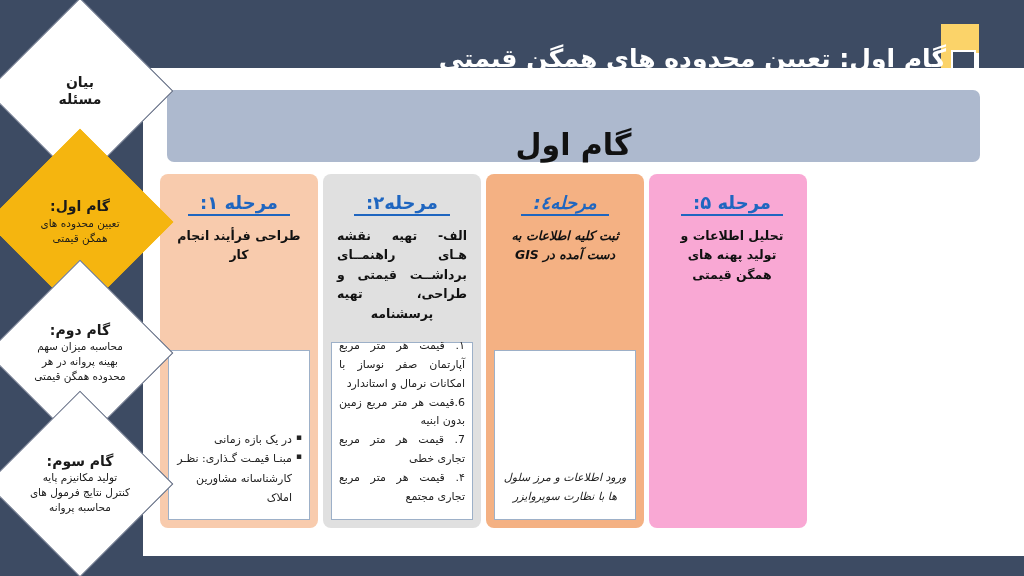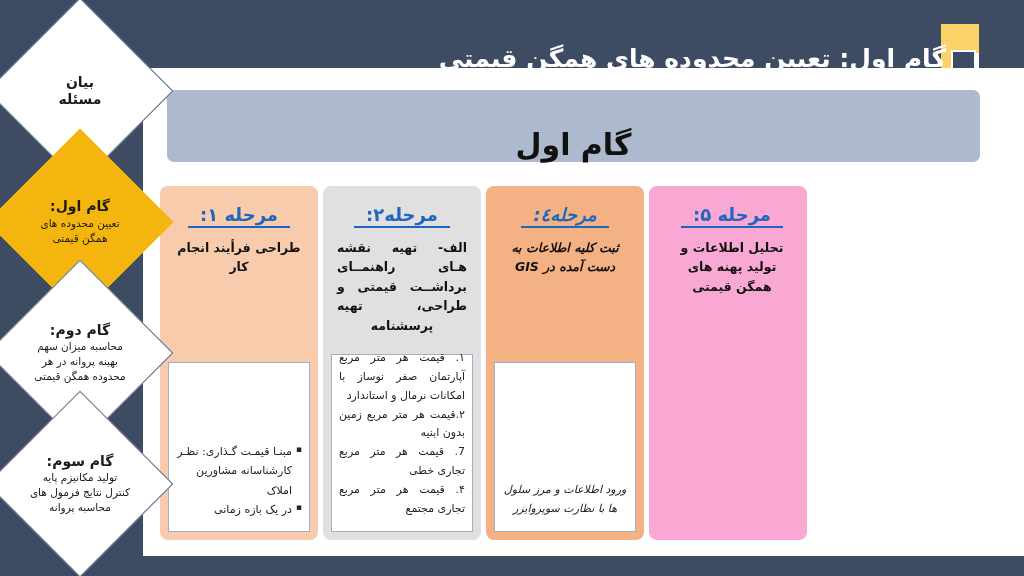--- a/index.html
+++ b/index.html
@@ -69,21 +69,21 @@
     position:absolute;left:167px;top:90px;width:813px;height:72px;
     background:#ADB9CE;border-radius:7px;
     display:flex;align-items:flex-end;justify-content:center;
   }
   .step-banner .txt{
     font-size:30px;font-weight:bold;color:#111;direction:rtl;
   }
 
   
   .columns{
-    position:absolute;left:160px;top:186px;width:828px;height:356px;
+    position:absolute;left:160px;top:174px;width:828px;height:356px;
     display:flex;flex-direction:row-reverse;gap:5px;justify-content:flex-start;
   }
   .col{
     width:158px;height:354px;border-radius:8px;
     position:relative;box-sizing:border-box;
     padding:10px 8px 0 8px;
     display:flex;flex-direction:column;align-items:center;
   }
   .col-head{
     color:#1F66C0;font-size:18px;font-weight:bold;direction:rtl;
@@ -132,30 +132,30 @@
 
   <div class="step-banner">
     <div class="txt">گام اول</div>
   </div>
 
   <div class="columns" id="columns">
       <div class="col" style="background: rgb(248, 203, 173);">
         <div class="col-head">مرحله ۱:</div>
         <div class="col-desc">طراحی فرأیند انجام کار</div>
         <div class="subbox h-short">
+          <div class="bullet-line">در یک بازه زمانی</div>
           <div class="bullet-line">مبنـا قیمـت گـذاری: نظـر کارشناسانه مشاورین املاک</div>
-          <div class="bullet-line">در یک بازه زمانی</div>
         </div>
       </div>
       <div class="col" style="background: rgb(224, 224, 224);">
         <div class="col-head">مرحله۲:</div>
         <div class="col-desc justify">الف- تهیه نقشه هـای راهنمــای برداشــت قیمتی و طراحی، تهیه پرسشنامه</div>
         <div class="subbox h-tall">
           <div class="sub-line just">۱. قیمت هر متر مربع آپارتمان صفر نوساز با امکانات نرمال و استاندارد</div>
-          <div class="sub-line just">۲.قیمت هر متر مربع زمین بدون ابنیه</div>
+          <div class="sub-line just">6.قیمت هر متر مربع زمین بدون ابنیه</div>
           <div class="sub-line just">7. قیمت هر متر مربع تجاری خطی</div>
           <div class="sub-line just">۴. قیمت هر متر مربع تجاری مجتمع</div>
         </div>
       </div>
       <div class="col" style="background: rgb(244, 177, 131); font-style: italic;">
         <div class="col-head">مرحله٤:</div>
         <div class="col-desc">ثبت کلیه اطلاعات به دست آمده در GIS</div>
         <div class="subbox h-short">
           <div class="sub-line">ورود اطلاعات و مرز سلول ها با نظارت سوپروایزر</div>
         </div>

